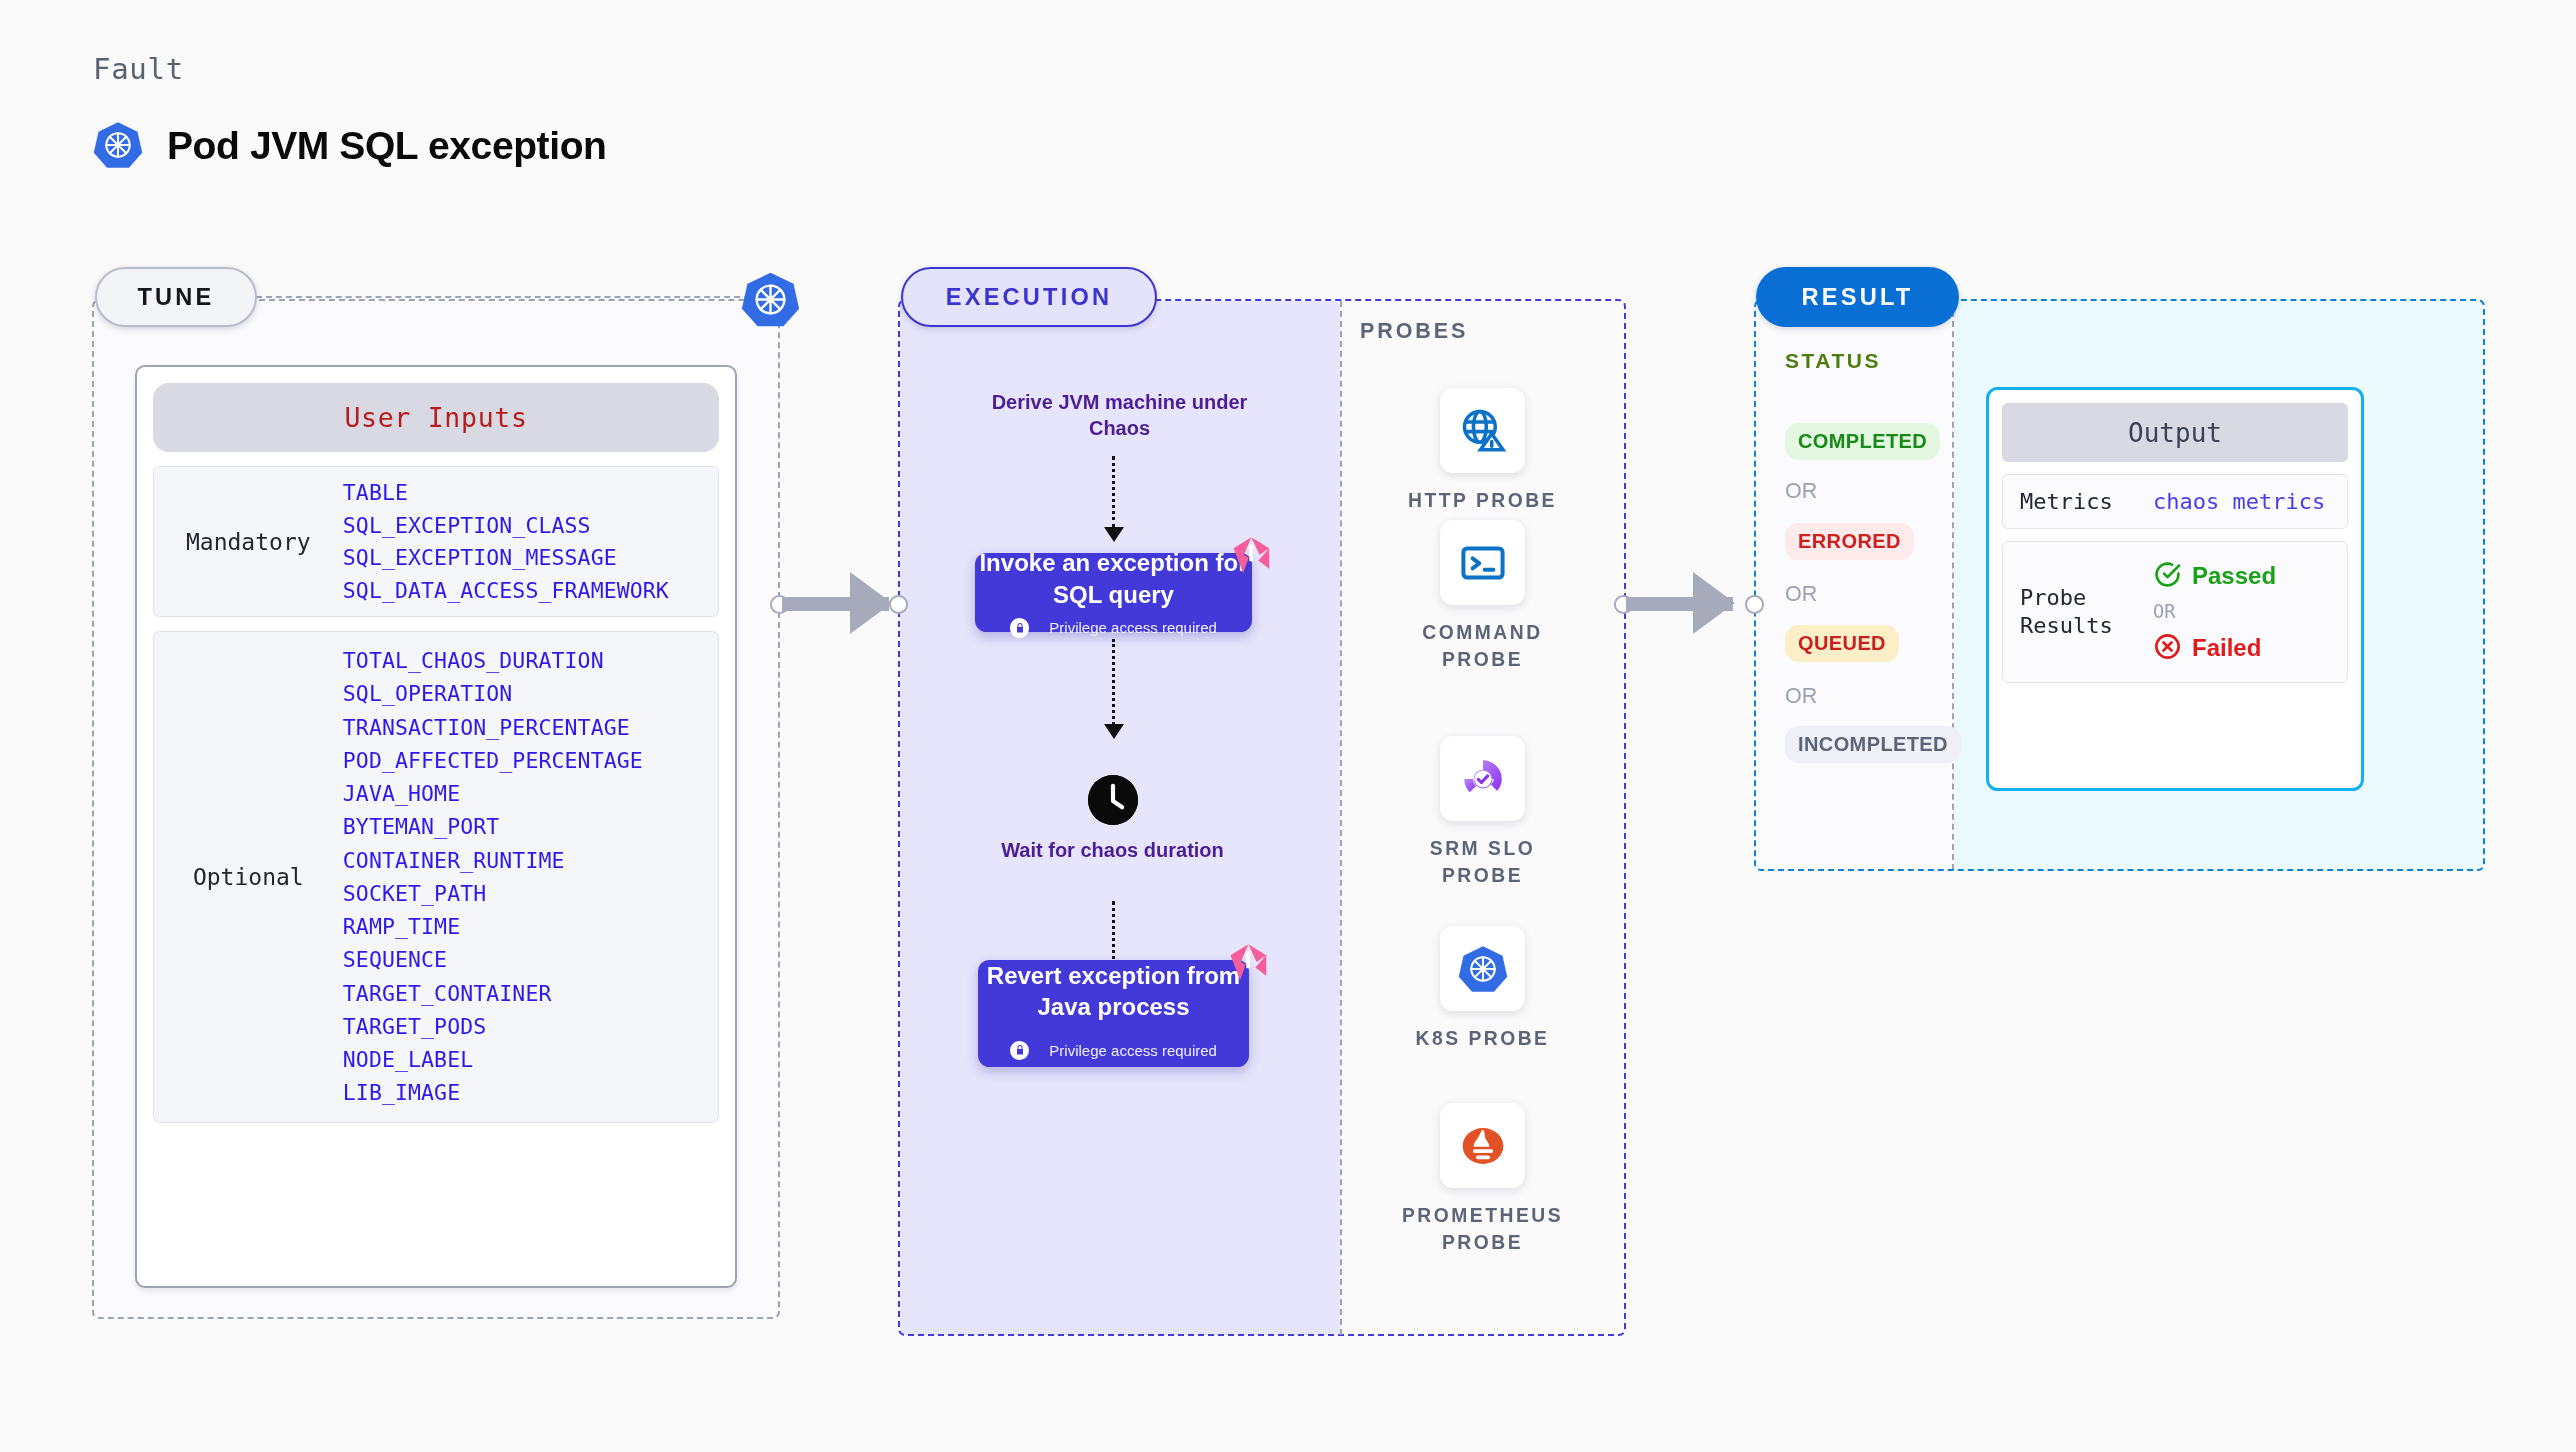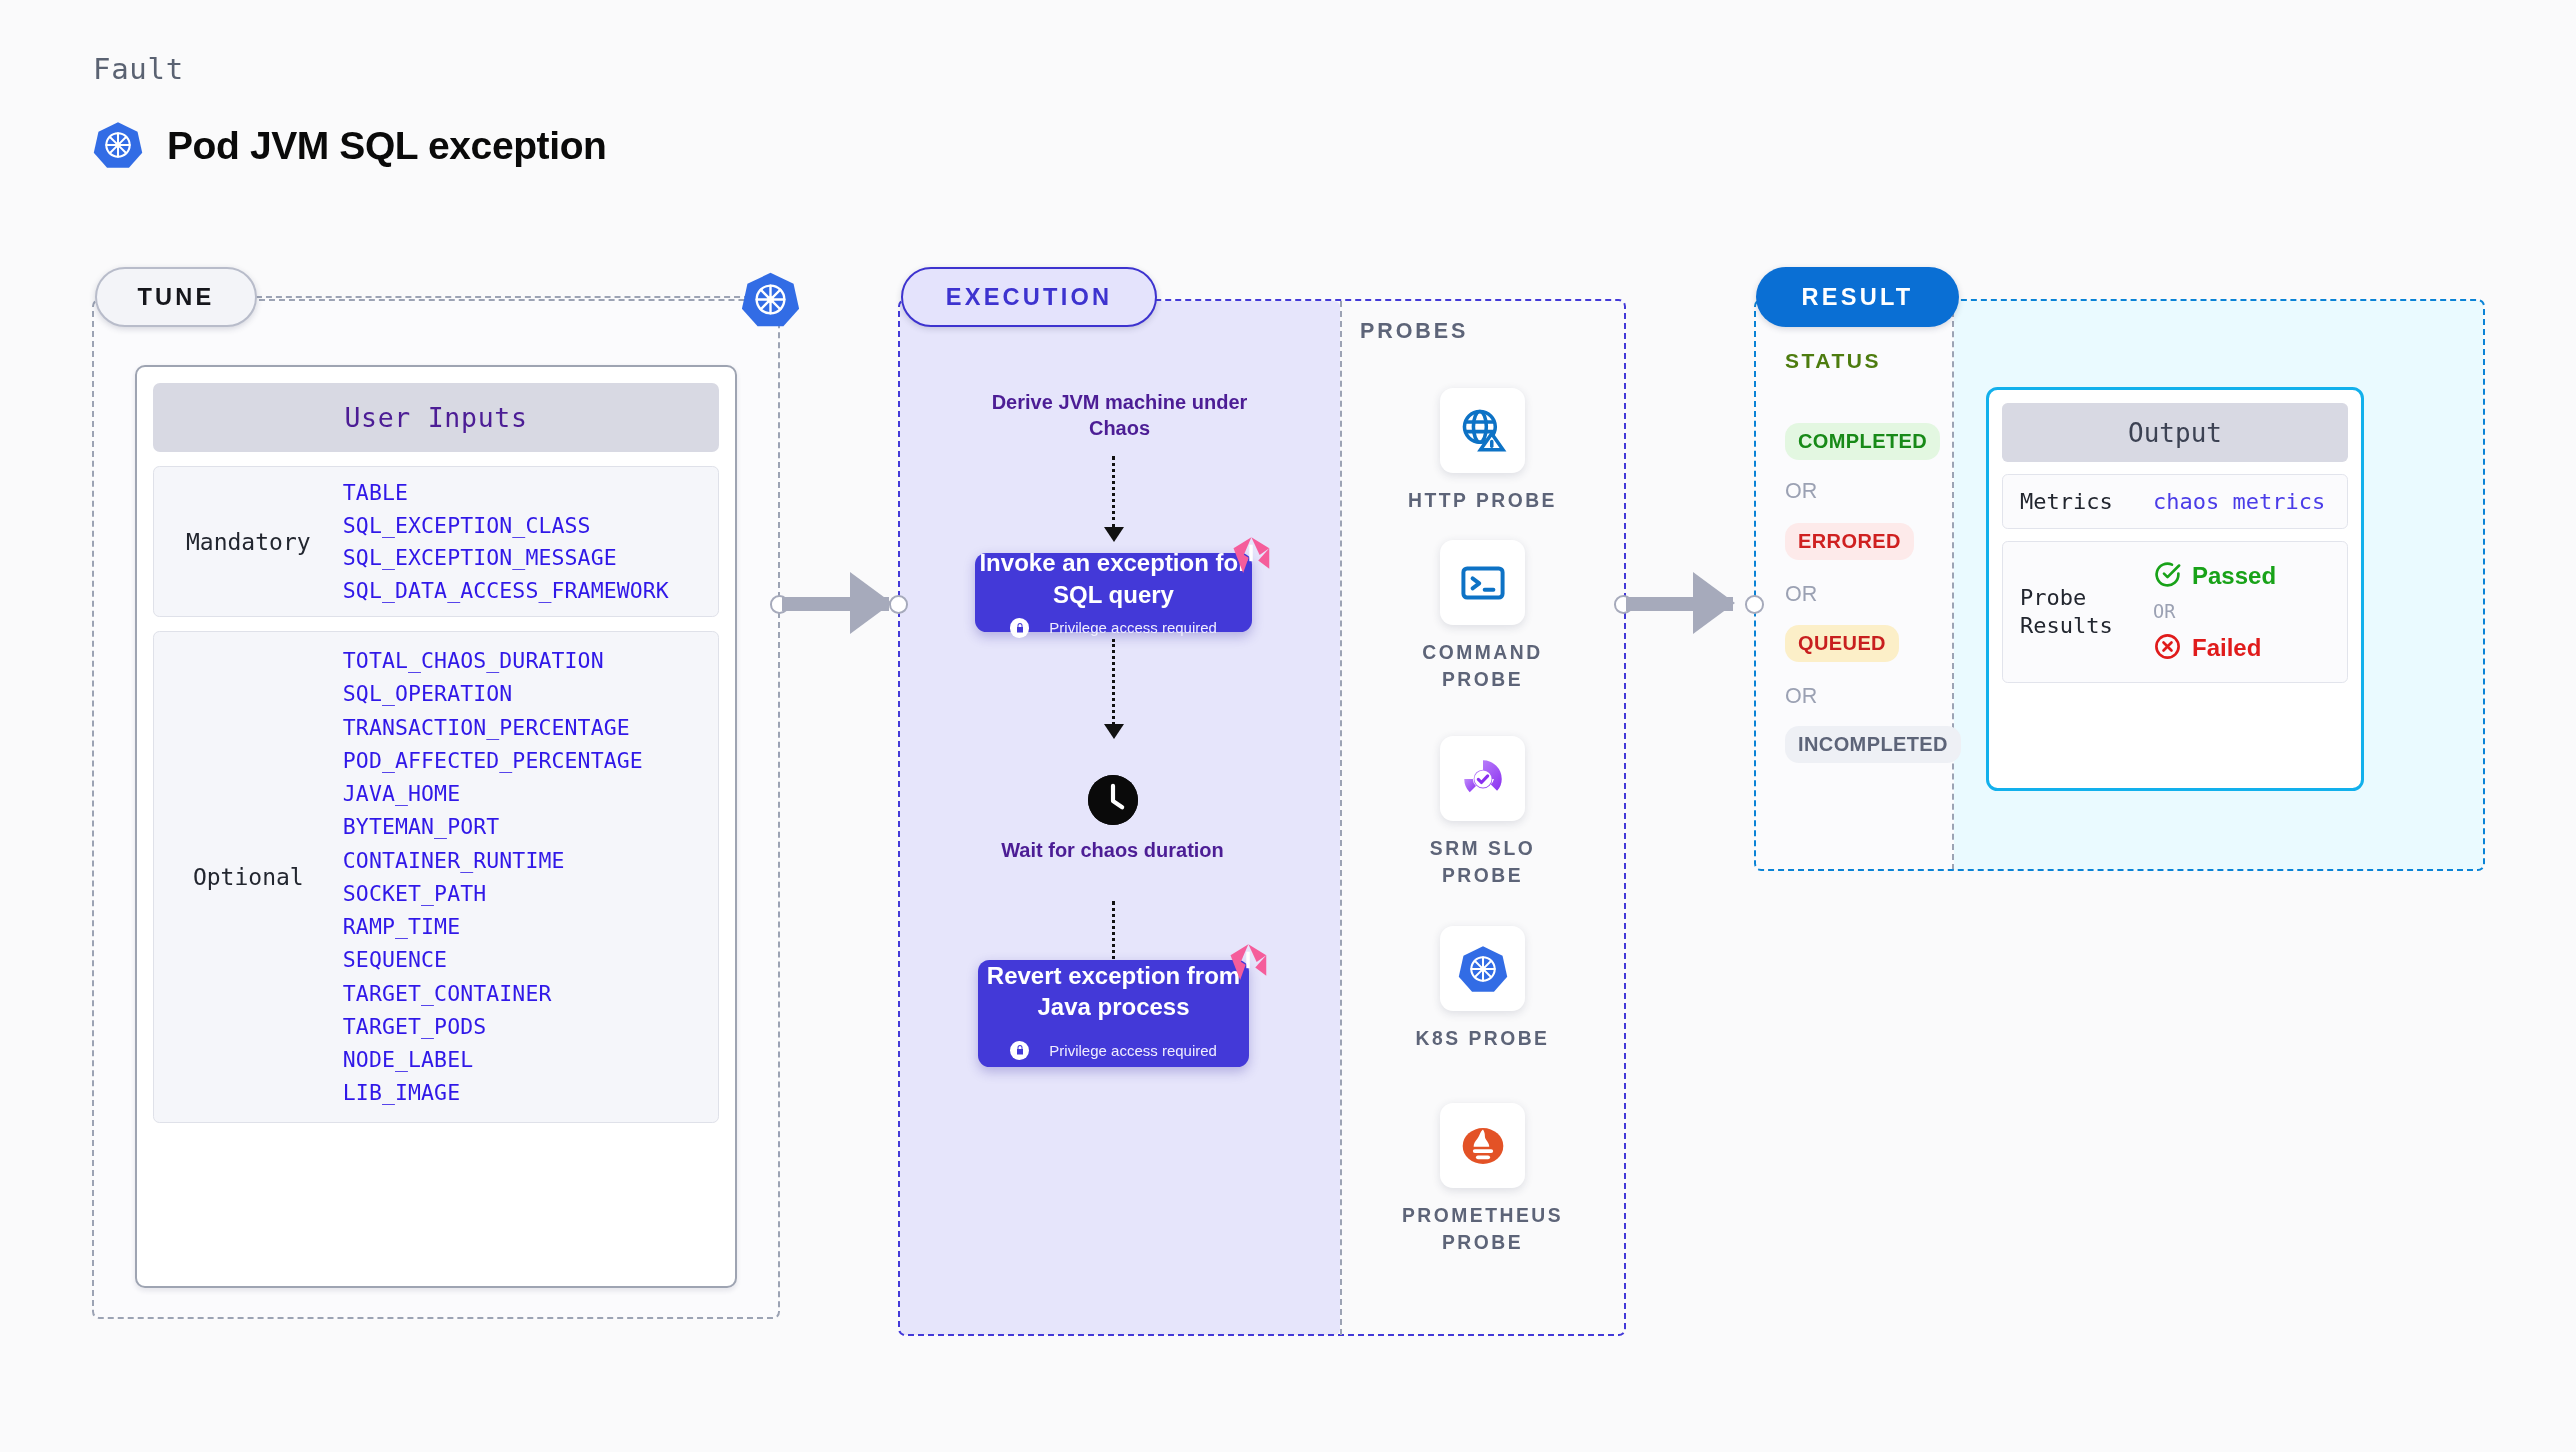--- a/index.html
+++ b/index.html
@@ -61,24 +61,24 @@
     position: absolute; left: 256px; top: 296px; width: 494px; height: 0;
     border-top: 2.9px dashed #9ca3b4;
   }
   #user-inputs-card {
     position: absolute; left: 135px; top: 365px; width: 602px; height: 923px;
     background: #ffffff; border: 2.1px solid #9ea4b2; border-radius: 10px;
     box-shadow: 0 2.1px 5px rgba(40,44,80,.10);
     padding: 15.8px;
   }
   #user-inputs-header {
-    height: 69px; background: #d8d9e3; border-radius: 7px;
+    height: 69px; background: #d8d9e3; border-radius: 16px;
     display: flex; align-items: center; justify-content: center;
     font-family: "DejaVu Sans Mono", monospace;
-    font-size: 26.5px; color: #4c1d95; letter-spacing: 0.7px;
+    font-size: 26.5px; color: #b91c1c; letter-spacing: 0.7px;
   }
   .io-section {
     margin-top: 14.3px;
     border: 1.4px solid #dfe1e9; border-radius: 6.4px;
     background: #f5f6fa;
     display: flex; align-items: center;
     padding: 13px 0;
   }
   .io-label {
     width: 189px; flex: 0 0 189px; text-align: center;
@@ -387,21 +387,21 @@
       <ellipse cx="10.5" cy="10" rx="3.1" ry="7.4"></ellipse>
       <path d="M3.3 7.7h14.4M3.3 12.3h14.4"></path>
       <path d="M16.2 13.3 21.6 21H10.8z" fill="#fff"></path>
       <path d="M16.2 17.1v2.2" stroke-linecap="round"></path>
       <circle cx="16.2" cy="20.3" r=".35" fill="#0d72c5" stroke="none"></circle>
     </svg>
   </div>
   <div class="probe-name">HTTP PROBE</div>
 </div>
 
-<div class="probe-item" style="left:1393px; top:540px;">
+<div class="probe-item" style="left:1393px; top:520px;">
   <div class="probe-tile">
     <svg width="50" height="50" viewBox="0 0 24 24" fill="none" stroke="#0d72c5" stroke-width="1.9" stroke-linecap="round" stroke-linejoin="round">
       <rect x="2.6" y="5" width="18.8" height="14" rx="1.8"></rect>
       <path d="M7 9.8l3.2 2.4L7 14.6M12.8 15.2h4.2"></path>
     </svg>
   </div>
   <div class="probe-name">COMMAND PROBE</div>
 </div>
 
 <div class="probe-item" style="left:1393px; top:736px;">

